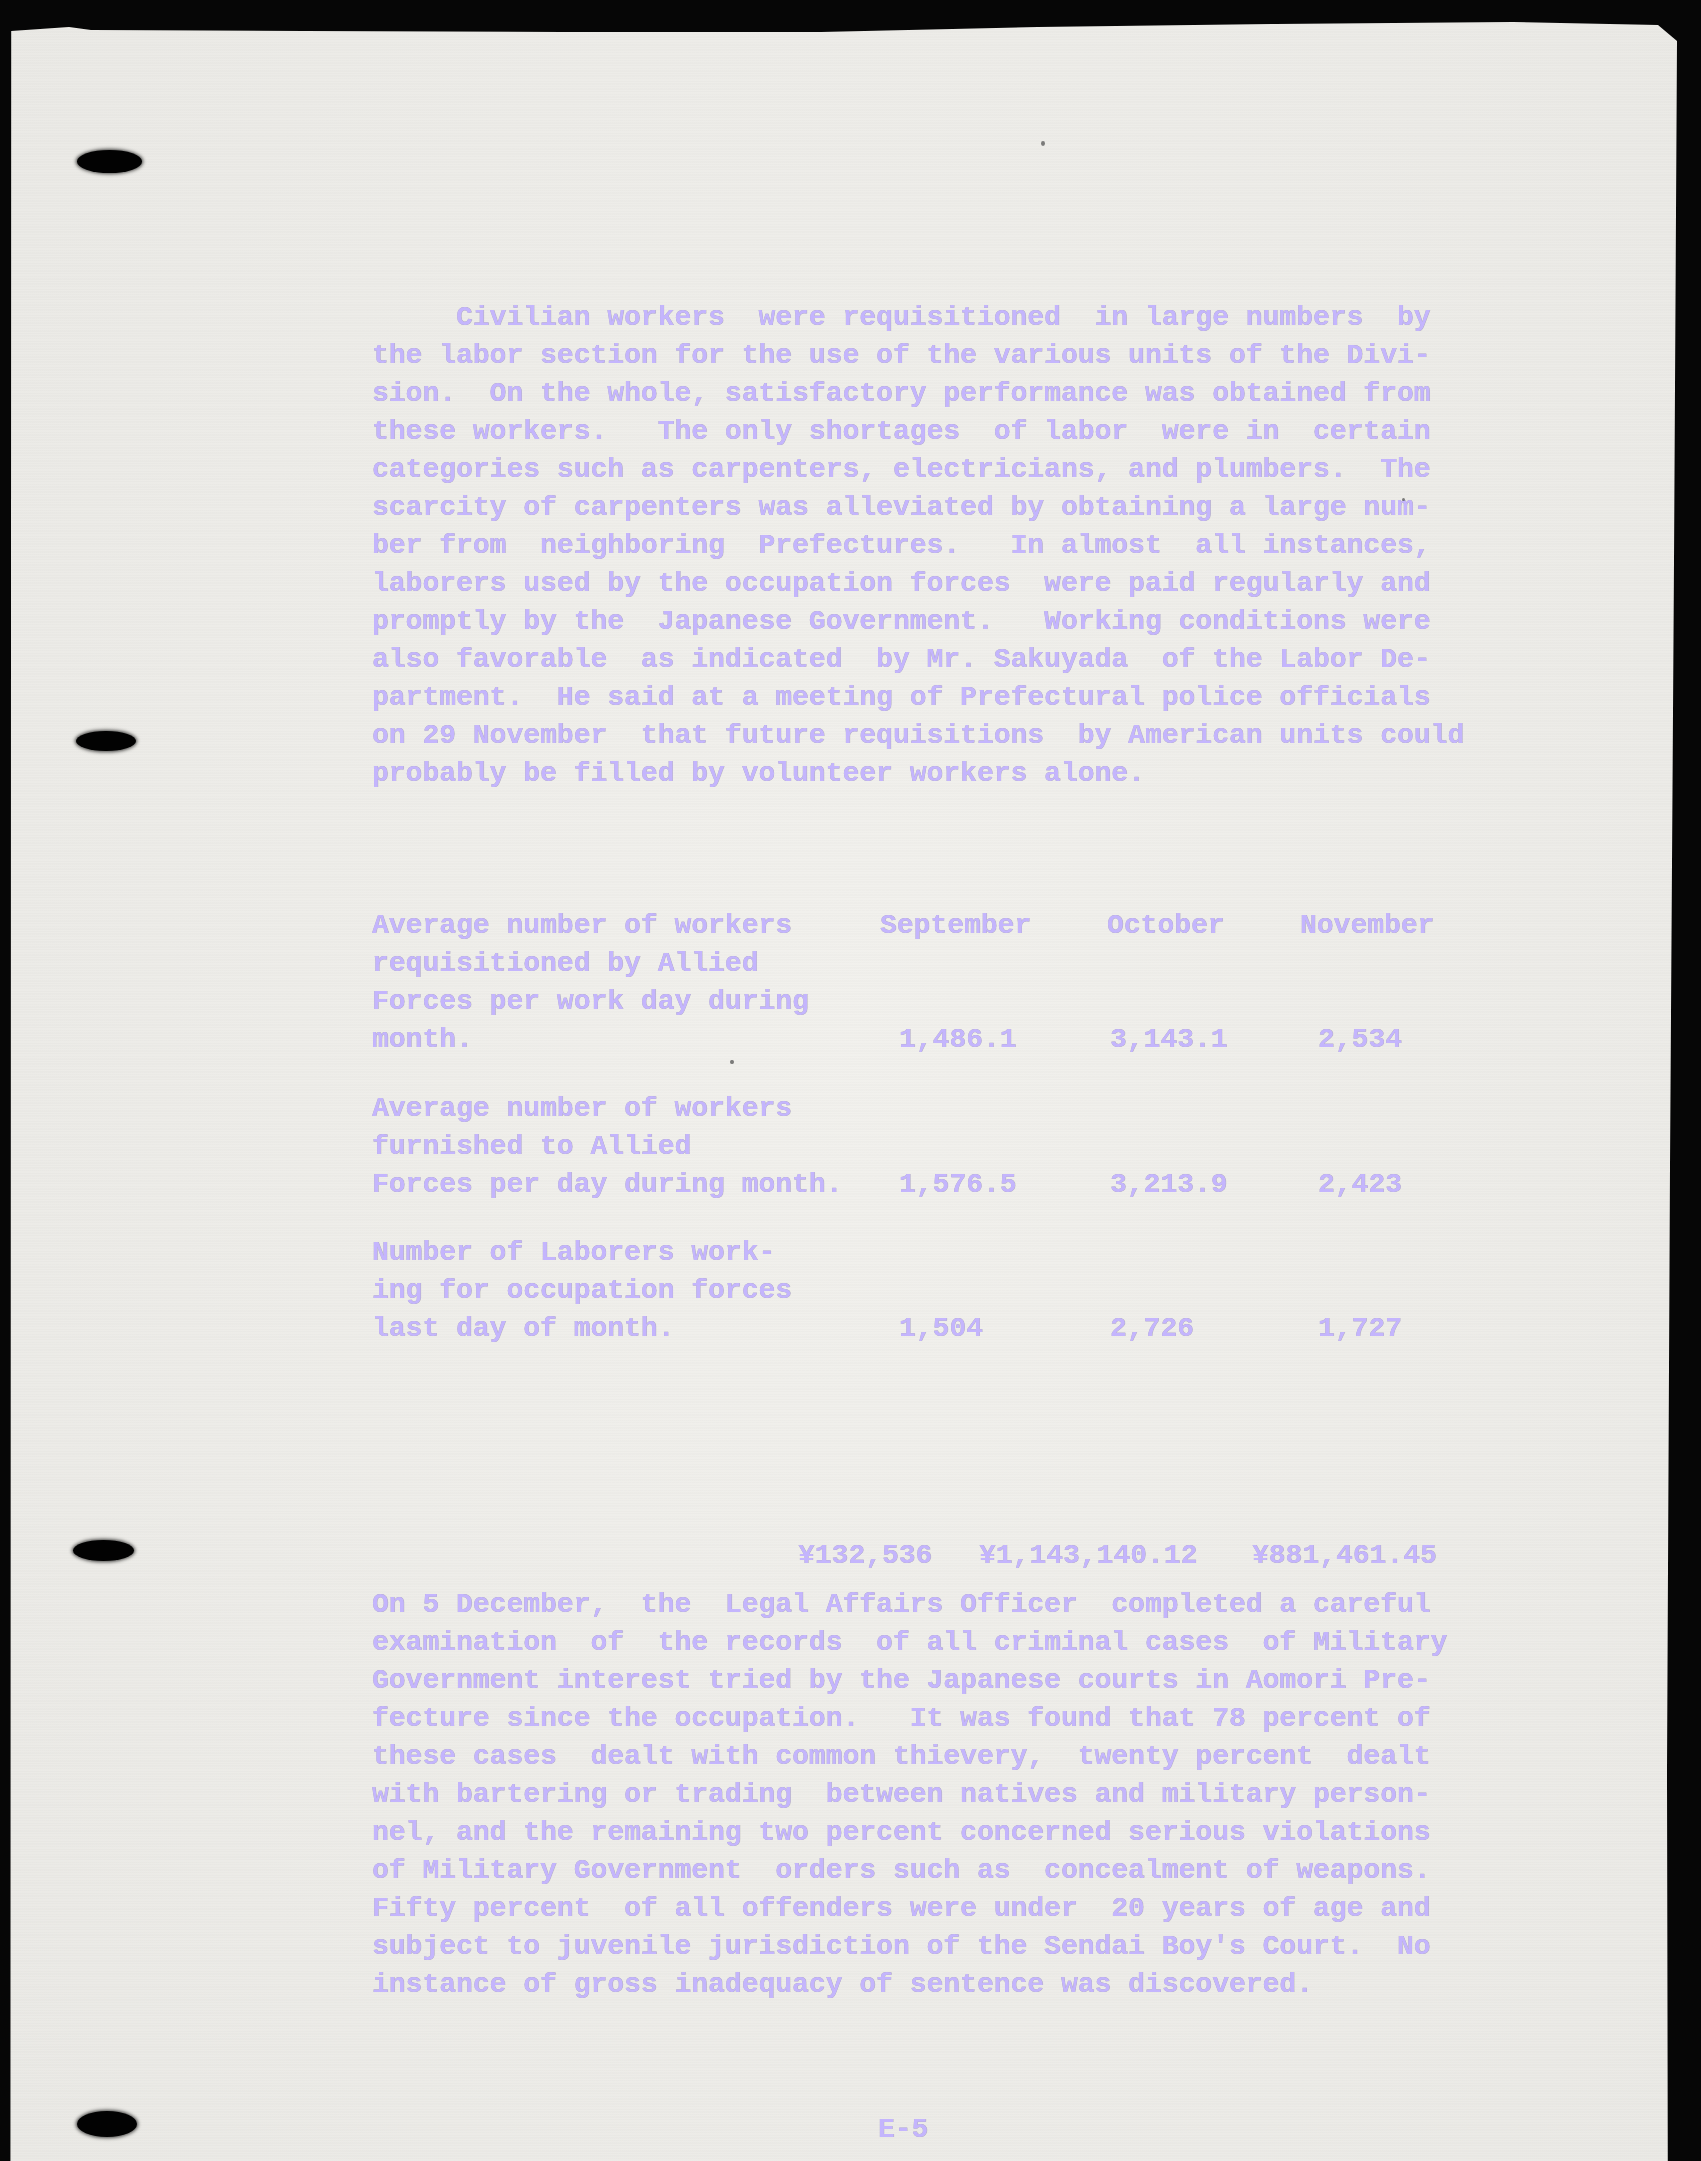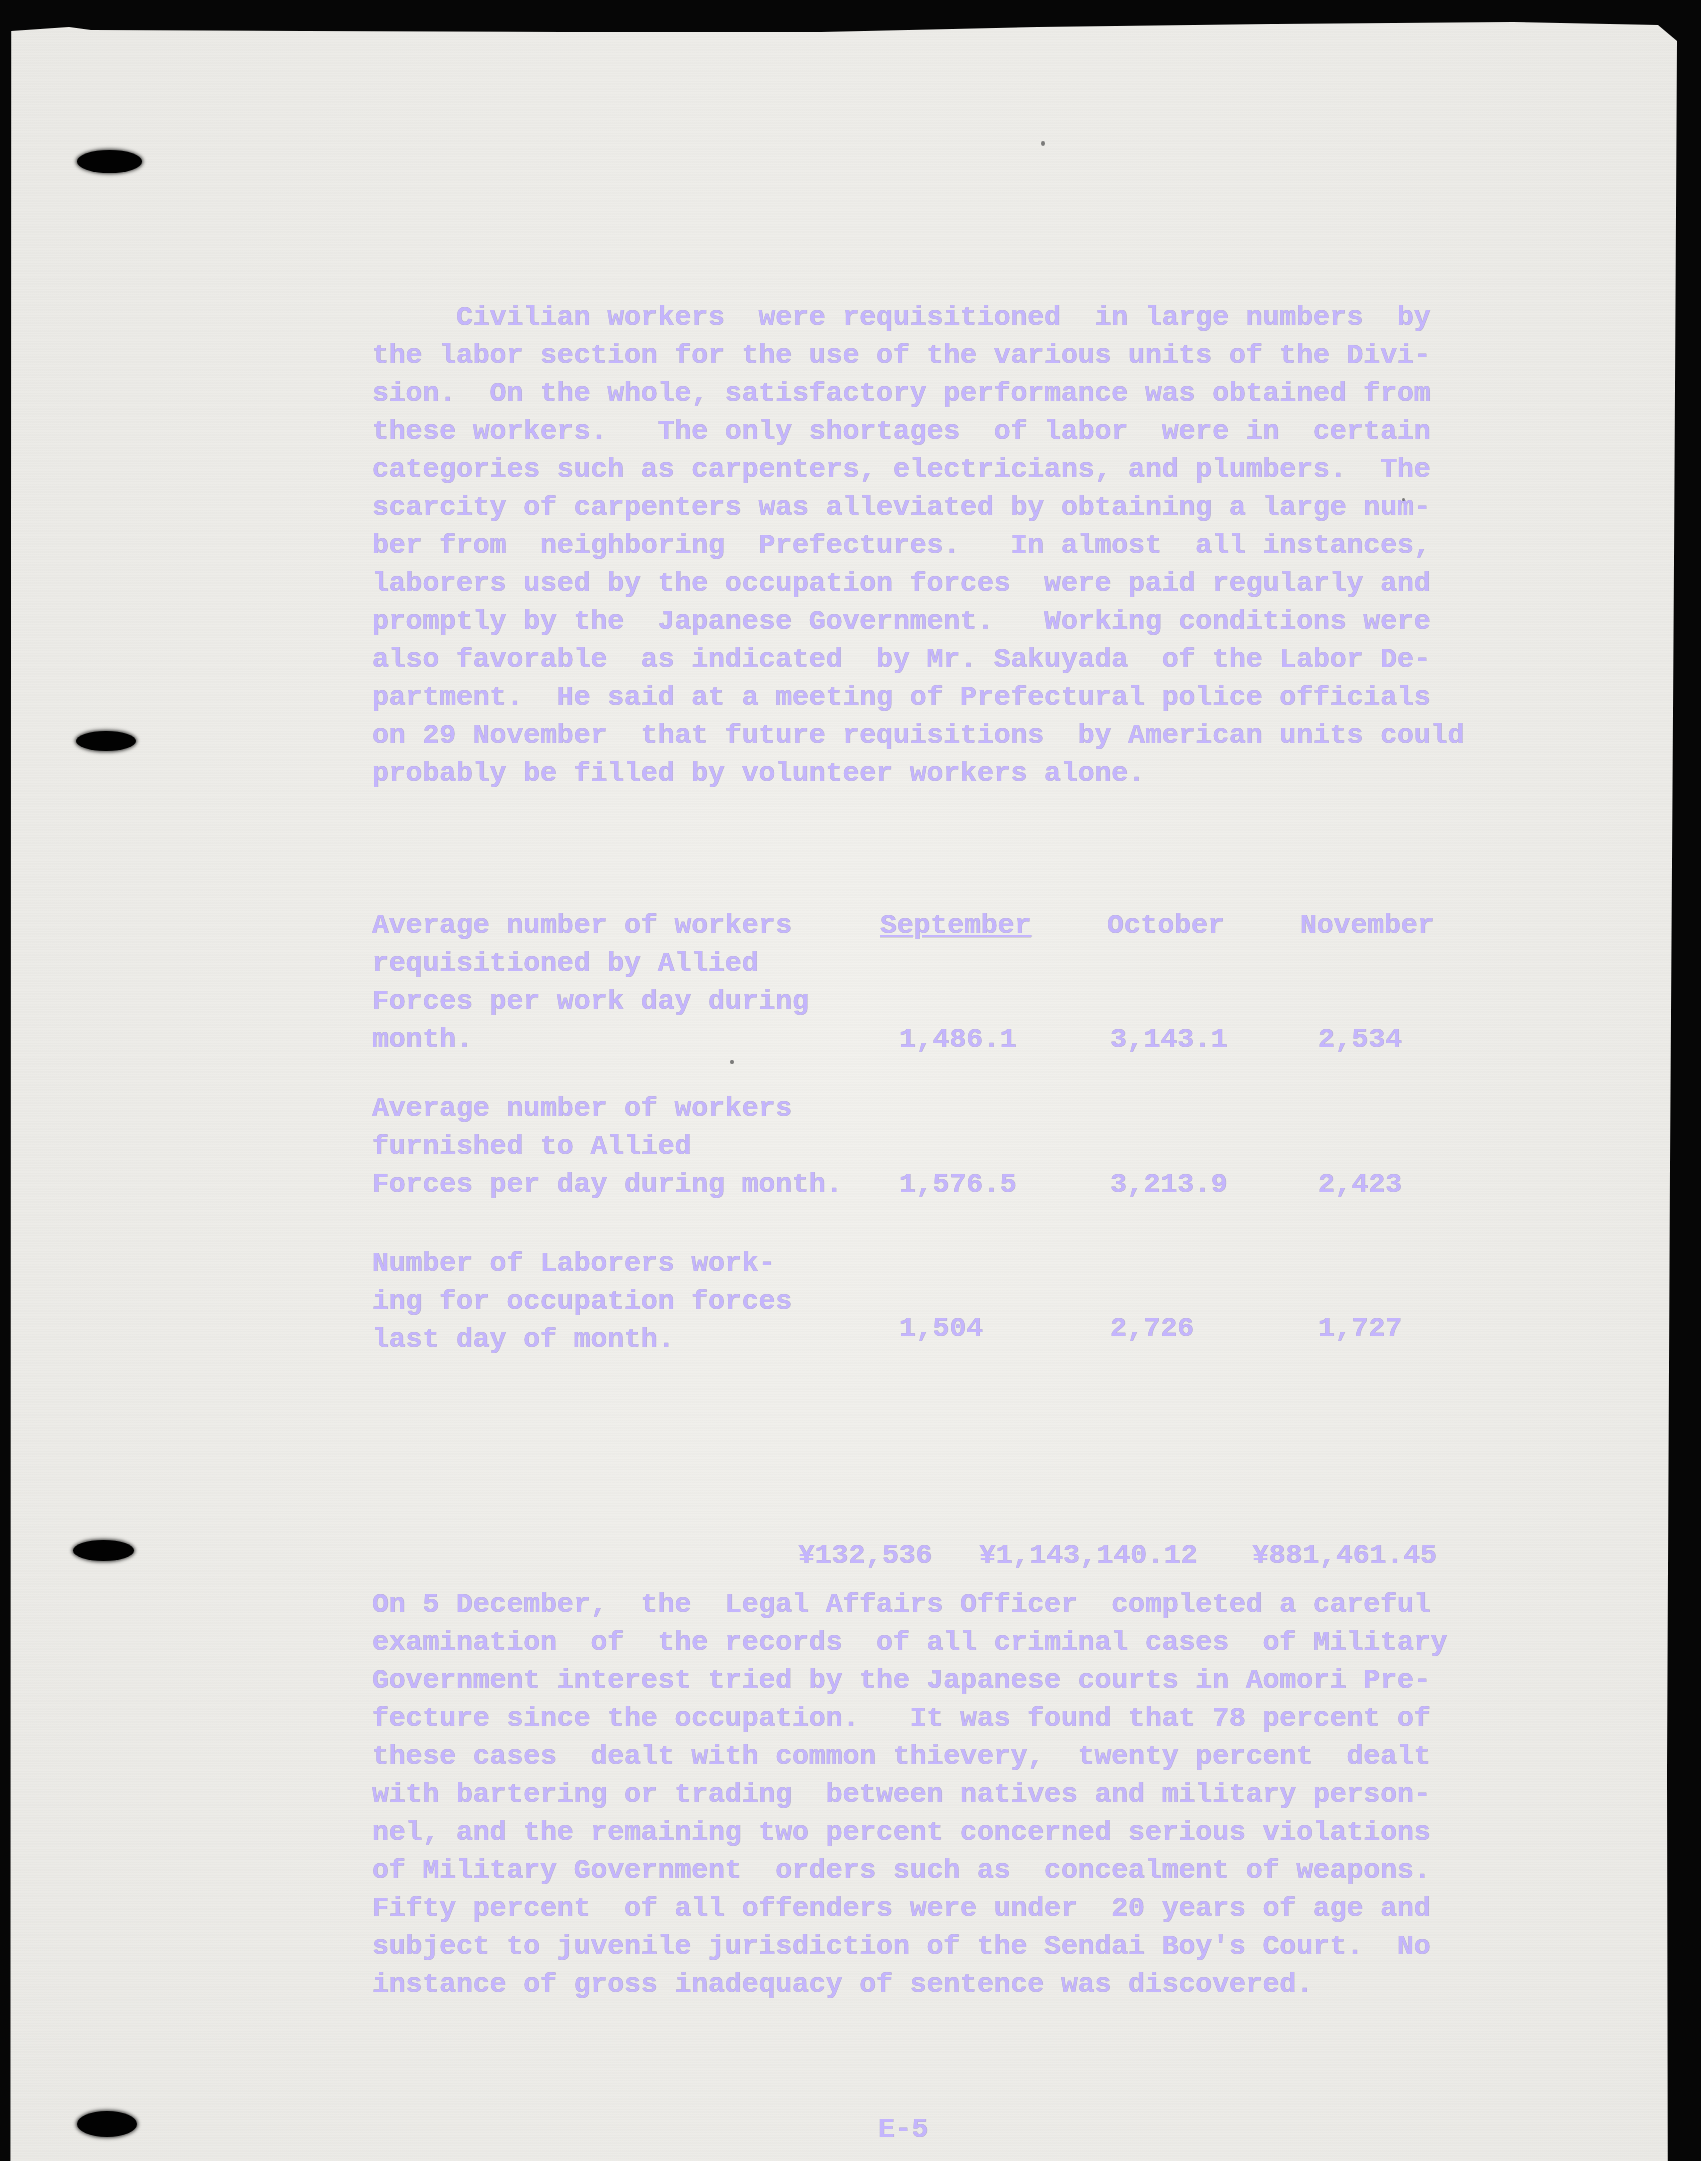--- a/index.html
+++ b/index.html
@@ -67,40 +67,40 @@
 scarcity of carpenters was alleviated by obtaining a large num-
 ber from  neighboring  Prefectures.   In almost  all instances,
 laborers used by the occupation forces  were paid regularly and
 promptly by the  Japanese Government.   Working conditions were
 also favorable  as indicated  by Mr. Sakuyada  of the Labor De-
 partment.  He said at a meeting of Prefectural police officials
 on 29 November  that future requisitions  by American units could
 probably be filled by volunteer workers alone.</div>
 
 
-  <div class="tw" style="left:880px; top:907px;text-decoration:underline;">September</div>
+  <div class="tw" style="left:880px; top:907px;">September</div>
   <div class="tw" style="left:1107px; top:907px;">October</div>
   <div class="tw" style="left:1300px; top:907px;">November</div>
 
   <div class="tw" style="left:372px; top:907px;">Average number of workers
 requisitioned by Allied
 Forces per work day during
 month.</div>
   <div class="tw" style="left:899px; top:1021px;">1,486.1</div>
   <div class="tw" style="left:1110px; top:1021px;">3,143.1</div>
   <div class="tw" style="left:1318px; top:1021px;">2,534</div>
 
   <div class="tw" style="left:372px; top:1090px;">Average number of workers
 furnished to Allied
 Forces per day during month.</div>
   <div class="tw" style="left:899px; top:1166px;">1,576.5</div>
   <div class="tw" style="left:1110px; top:1166px;">3,213.9</div>
   <div class="tw" style="left:1318px; top:1166px;">2,423</div>
 
-  <div class="tw" style="left:372px; top:1234px;margin-top:11px;">Number of Laborers work-
+  <div class="tw" style="left:372px; top:1234px;">Number of Laborers work-
 ing for occupation forces
 last day of month.</div>
   <div class="tw" style="left:899px; top:1310px;">1,504</div>
   <div class="tw" style="left:1110px; top:1310px;">2,726</div>
   <div class="tw" style="left:1318px; top:1310px;">1,727</div>
 
   <div class="tw" style="left:798px; top:1537px;">¥132,536</div>
   <div class="tw" style="left:979px; top:1537px;">¥1,143,140.12</div>
   <div class="tw" style="left:1252px; top:1537px;">¥881,461.45</div>
 

